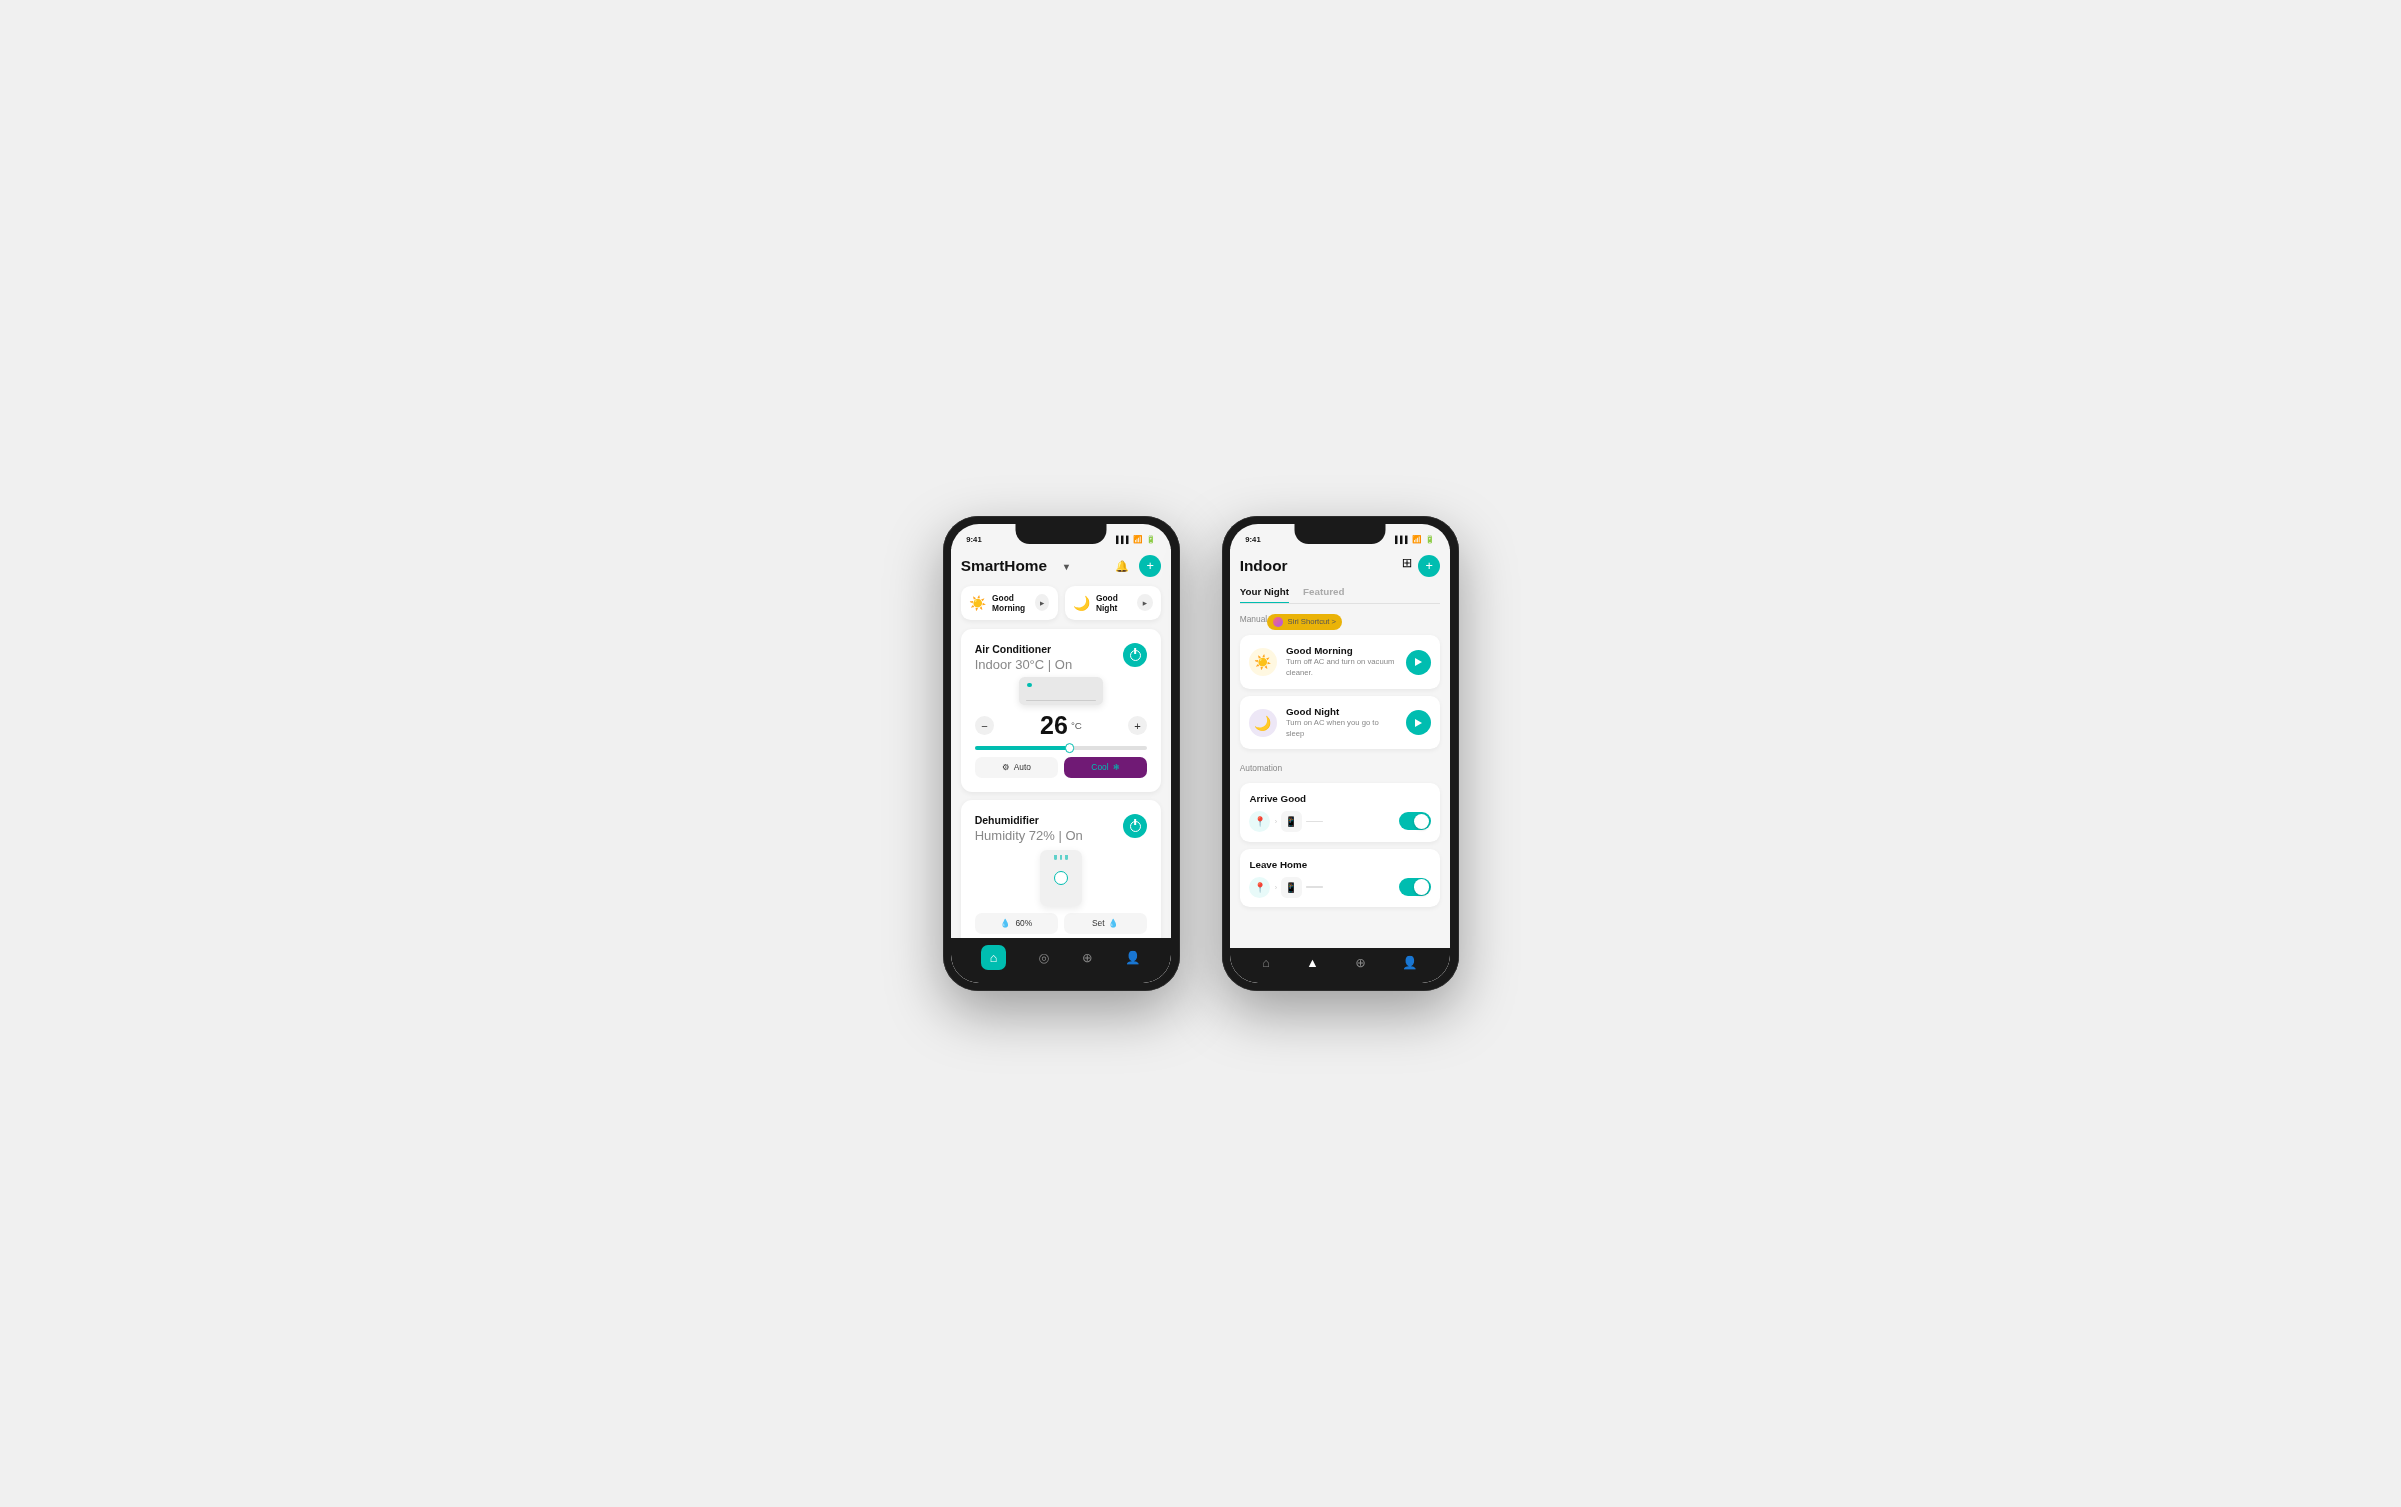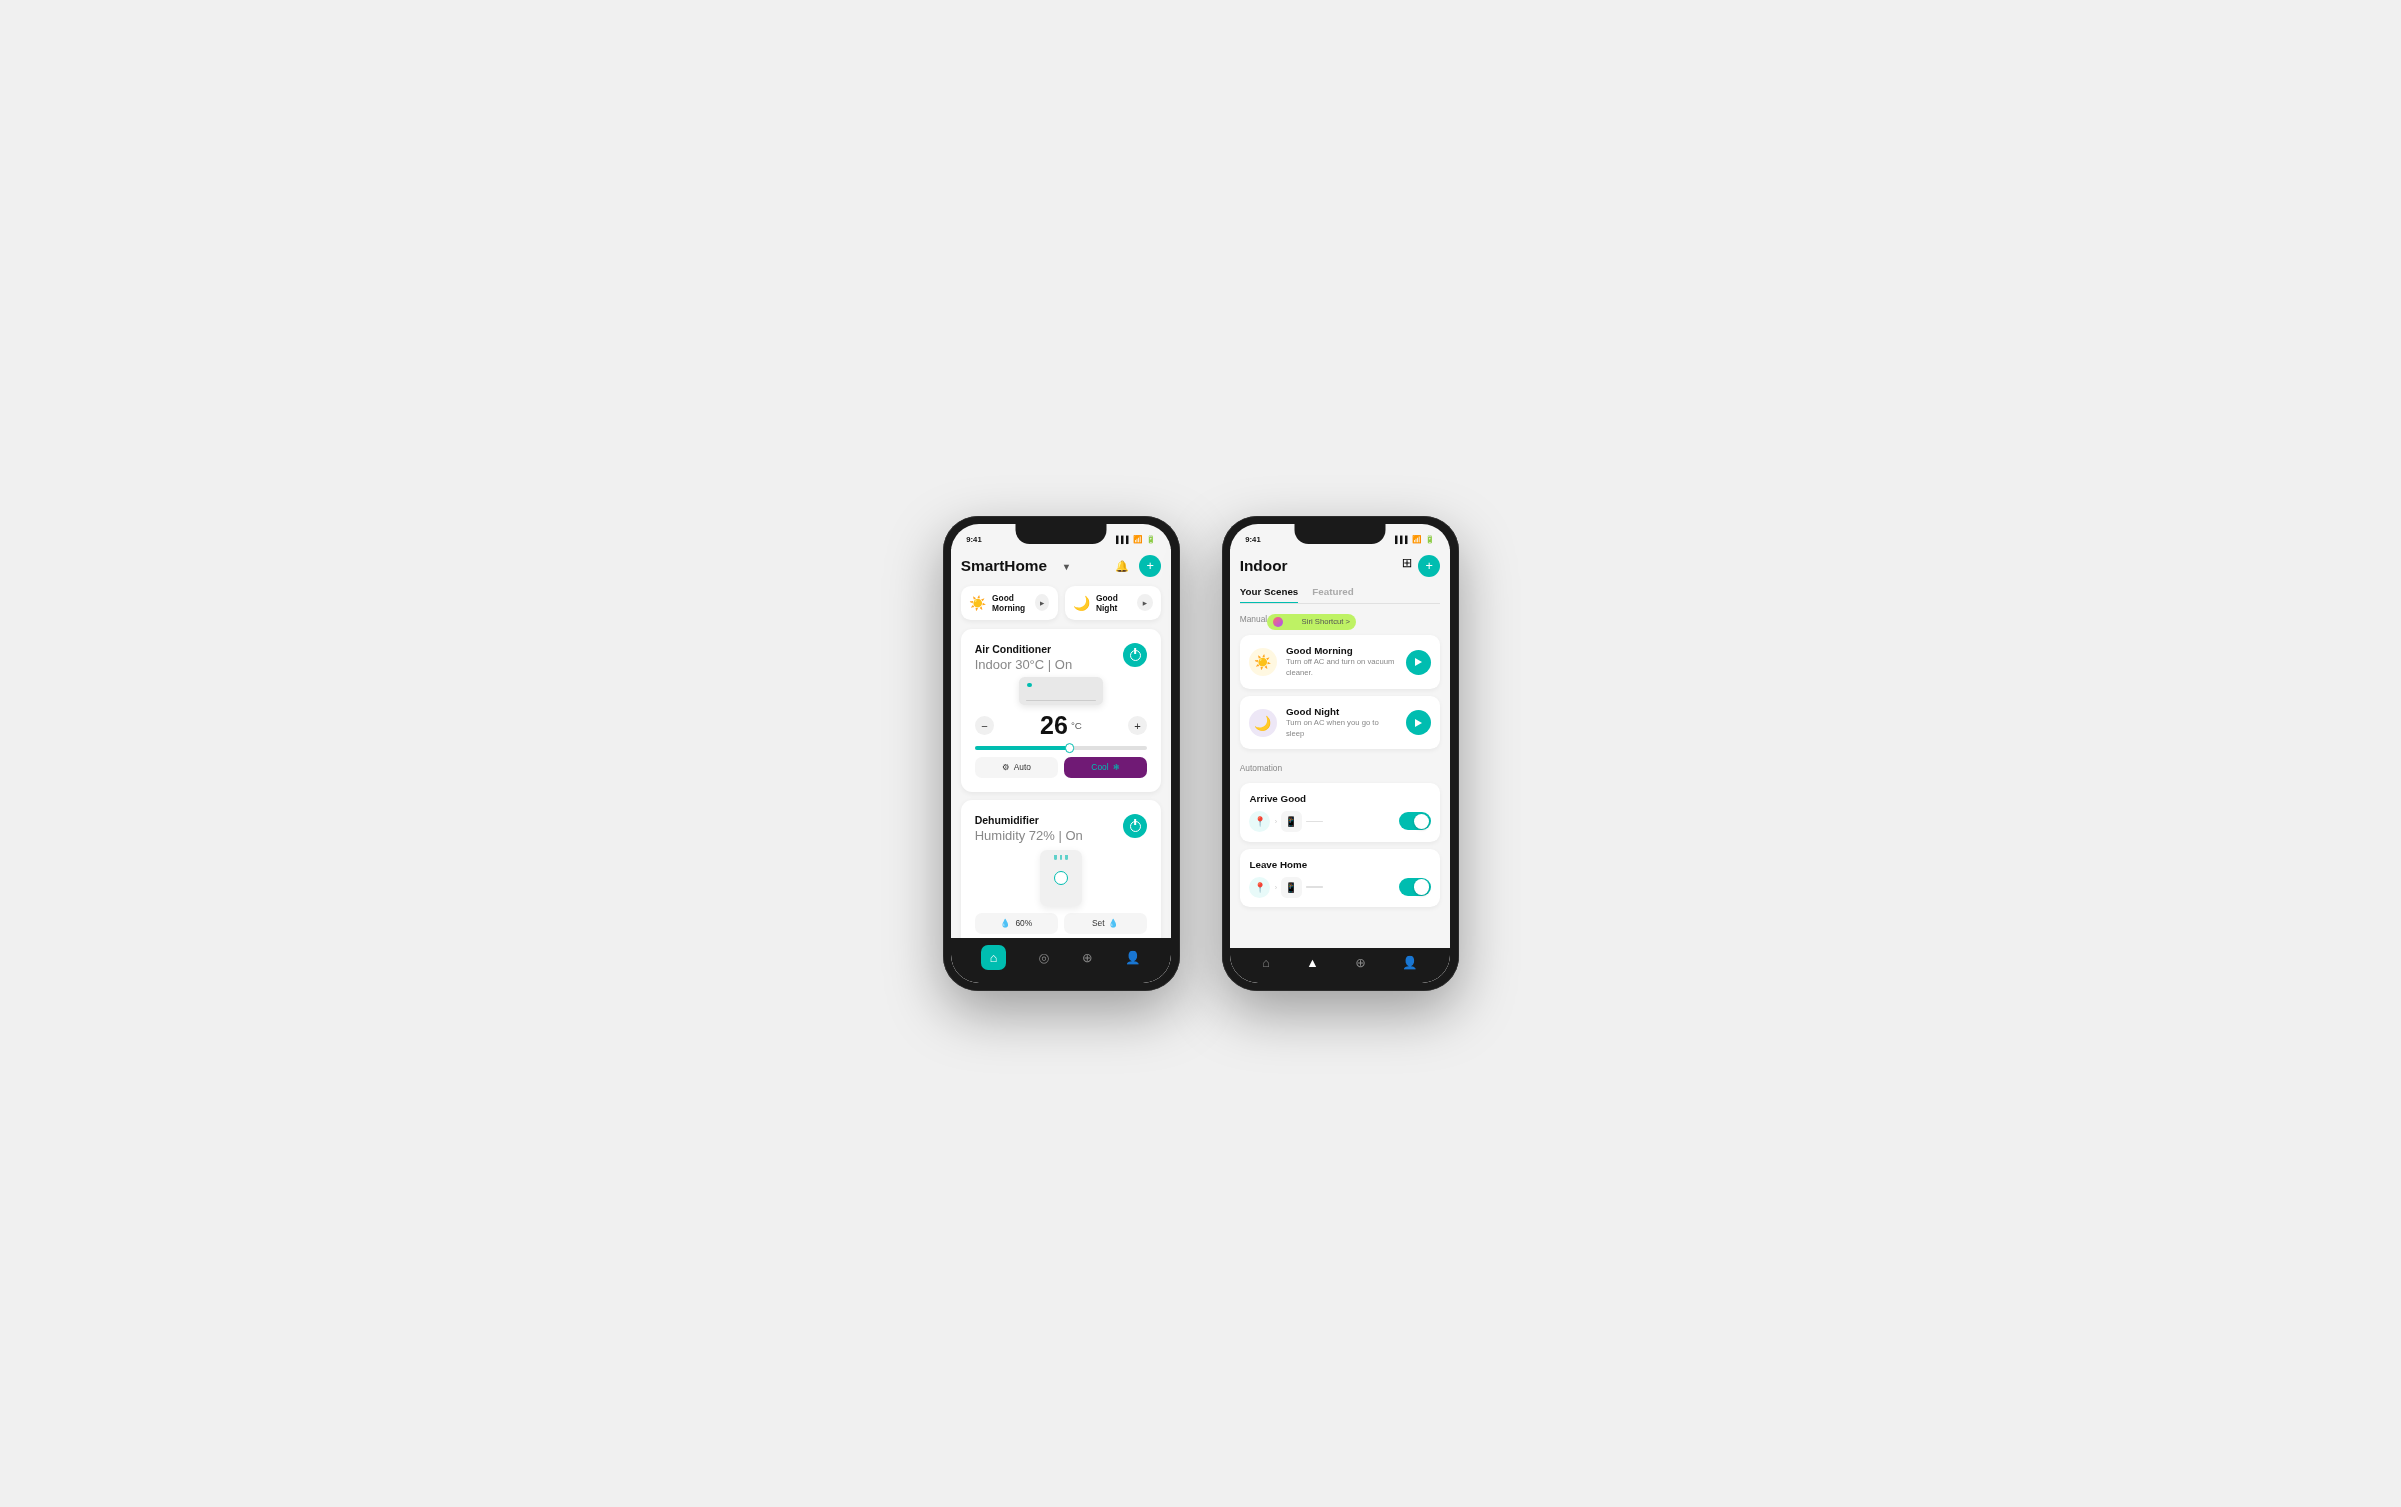--- a/index.html
+++ b/index.html
@@ -446,22 +446,22 @@
     
     .siri-row {
       display: flex;
       justify-content: flex-start;
       align-items: center;
       margin-bottom: 5.6px;
     }
     .siri-badge {
       display: flex;
       align-items: center;
-      gap: 19px;
-      background: #bef264;
+      gap: 5px;
+      background: #eab308;
       border-radius: 8.4px;
       padding: 2.8px 5.6px;
       font-size: 7.7px;
       color: #555;
       cursor: pointer;
     }
     .siri-icon {
       width: 9.8px;
       height: 9.8px;
       background: linear-gradient(135deg, #ff6b6b, #a855f7);
@@ -767,21 +767,21 @@
 
       <div class="scene-page-header">
         <span class="scene-page-title">Indoor</span>
         <div class="scene-header-icons">
           <div style="font-size:12.6px; cursor:pointer;">⊞</div>
           <div class="icon-btn plus">+</div>
         </div>
       </div>
 
       <div class="scene-tabs">
-        <div class="scene-tab active">Your Scenes</div>
+        <div class="scene-tab active">Your Night</div>
         <div class="scene-tab">Featured</div>
       </div>
 
       <div class="siri-row">
         <span class="section-label">Manual</span>
         <div class="siri-badge">
           <div class="siri-icon"></div>
           <span>Siri Shortcut &gt;</span>
         </div>
       </div>

